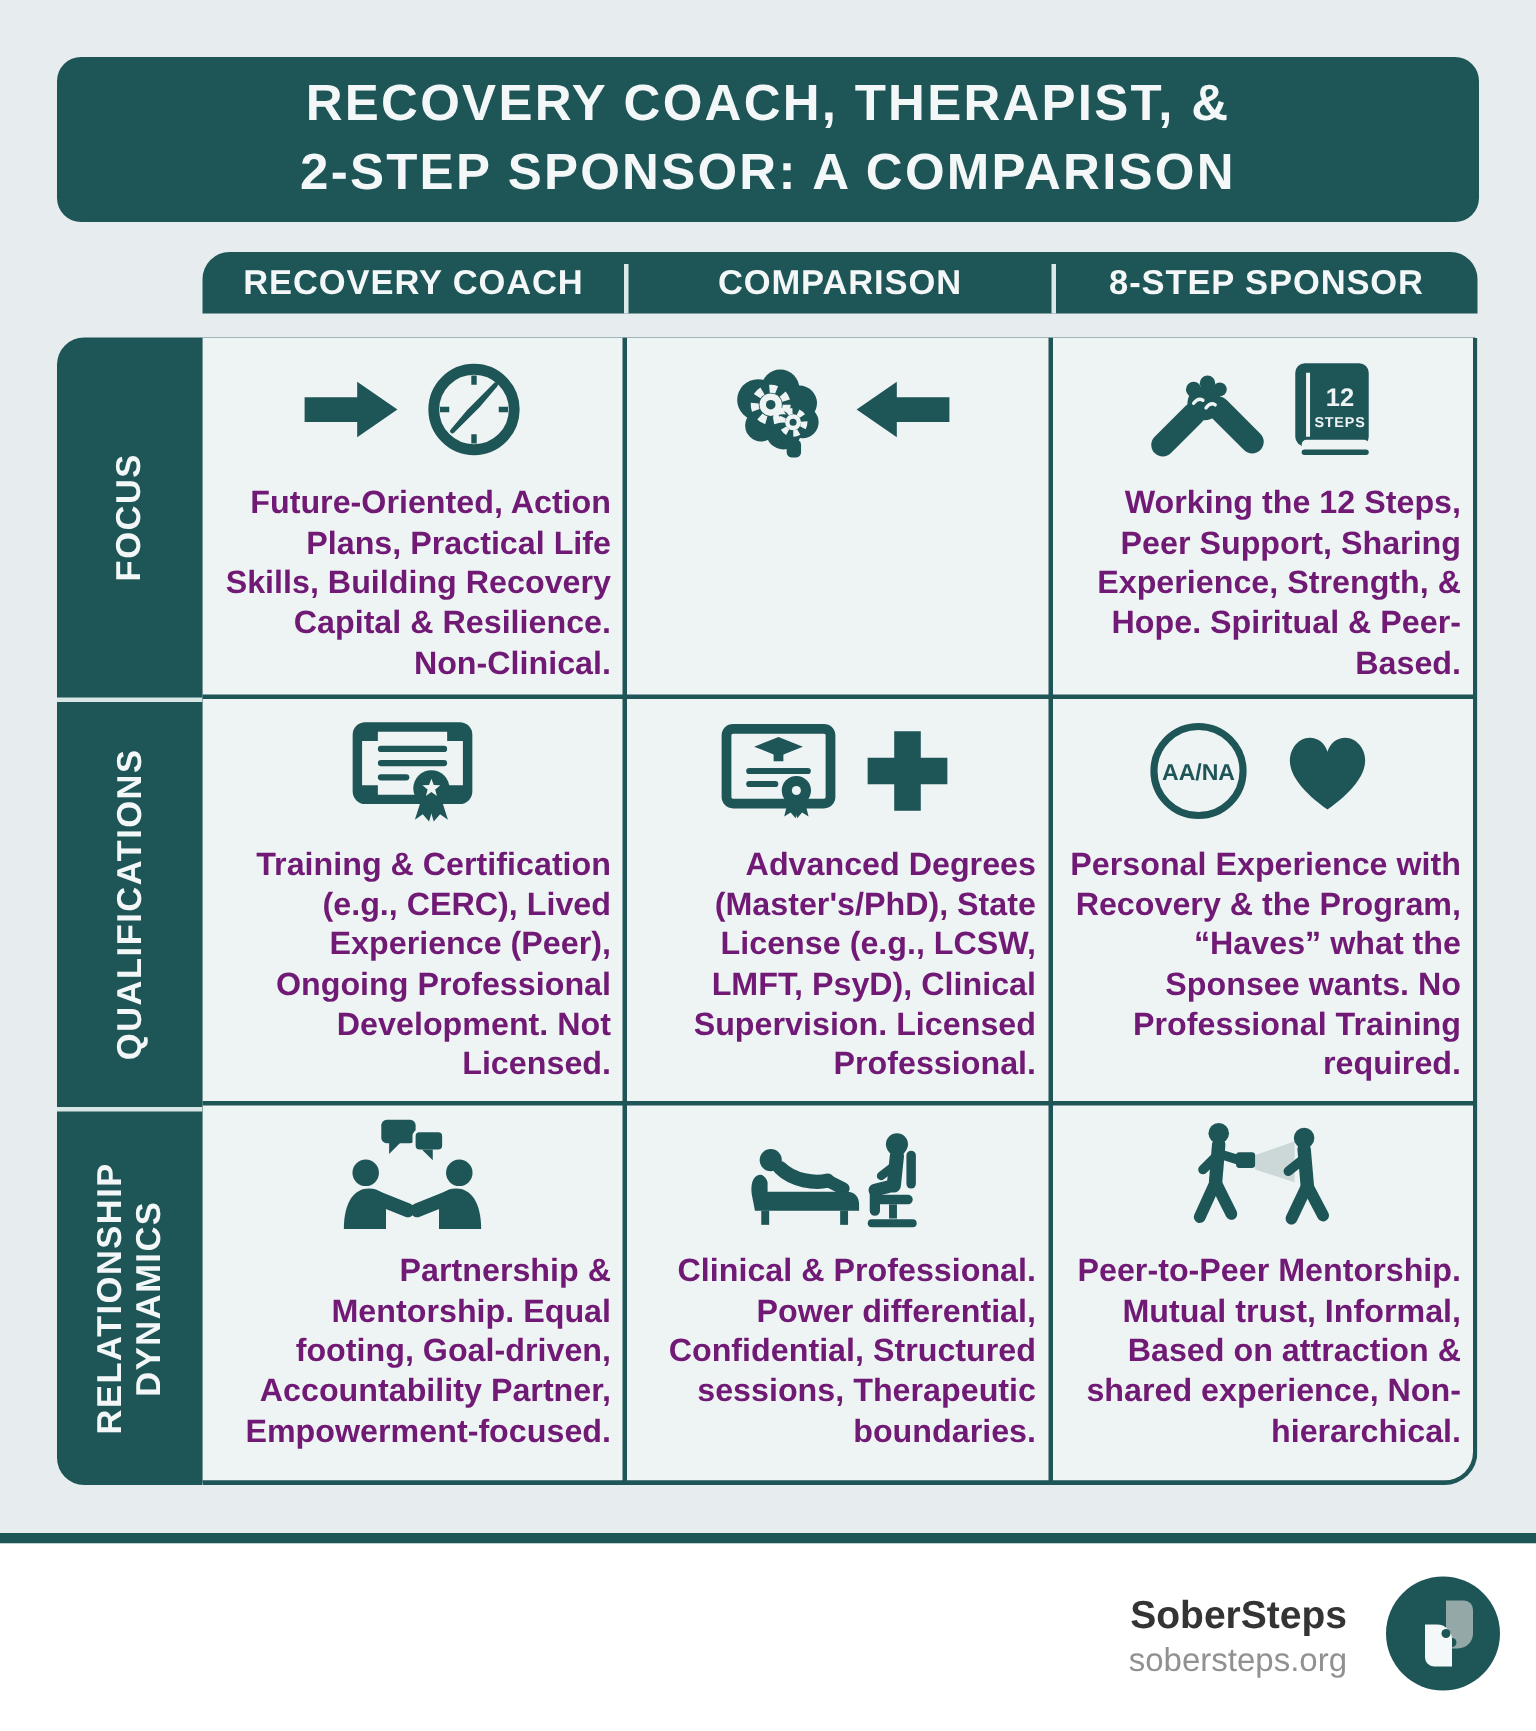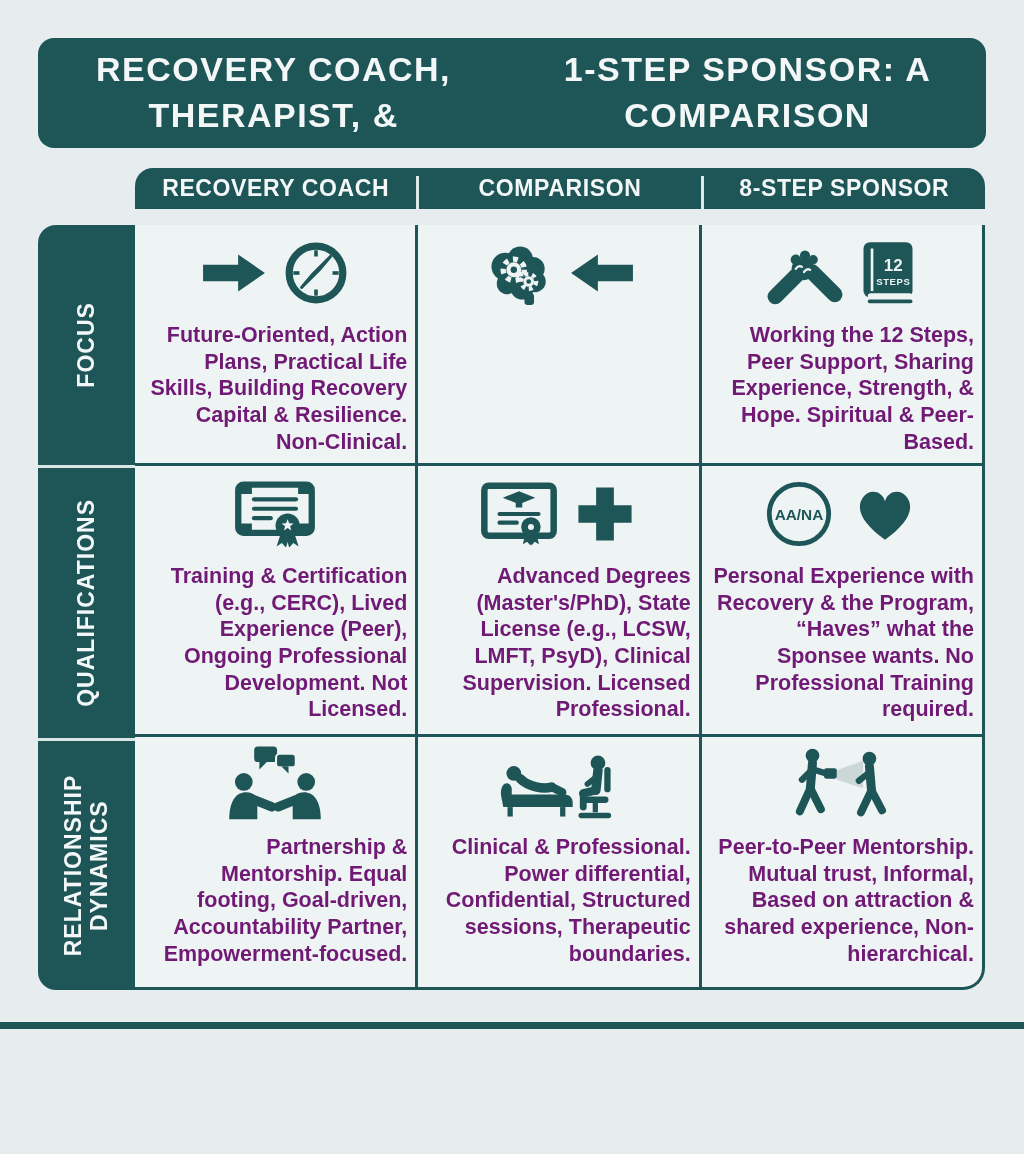--- a/index.html
+++ b/index.html
@@ -1,20 +1,20 @@
 <!DOCTYPE html>
 <html><head>
 <meta charset="utf-8">
 <style>
   html,body{margin:0;padding:0;background:#ffffff;}
   .page{position:relative;width:1024px;height:1154px;background:#e7edee;overflow:hidden;
         font-family:"Liberation Sans",sans-serif;}
   
   .title-box{position:absolute;left:38px;top:38px;width:948px;height:110px;background:#1e5557;
-             border-radius:16px;display:flex;flex-direction:row;align-items:center;justify-content:center;
+             border-radius:16px;display:flex;flex-direction:column;align-items:center;justify-content:center;
              color:#f3f7f7;font-weight:bold;font-size:34px;letter-spacing:1.5px;line-height:1.35;text-align:center;}
   
   .header-row{position:absolute;left:135px;top:168px;width:850px;height:41px;background:#1e5557;
               border-radius:18px 18px 0 0;display:flex;}
   .header-cell{flex:1;display:flex;align-items:center;justify-content:center;color:#f3f7f7;
                font-weight:bold;font-size:23px;letter-spacing:0.6px;}
   .header-divider{width:3px;background:#dde9e9;margin:8px 0 0 0;}
   
   .row-labels{position:absolute;left:38px;top:225px;width:97px;height:765px;background:#1e5557;
               border-radius:18px 0 0 18px;display:flex;flex-direction:column;}
@@ -42,21 +42,21 @@
   .logo-circle{position:absolute;right:24px;top:22px;width:76px;height:76px;border-radius:50%;background:#1e5557;}
   svg{display:block;}
 </style>
 </head>
 <body>
 
 <div class="page">
 
   <div class="title-box">
     <div>RECOVERY COACH, THERAPIST, &amp;</div>
-    <div>1-STEP SPONSOR: A COMPARISON</div>
+    <div>2-STEP SPONSOR: A COMPARISON</div>
   </div>
 
   <div class="header-row">
     <div class="header-cell">RECOVERY COACH</div>
     <div class="header-divider"></div>
     <div class="header-cell">COMPARISON</div>
     <div class="header-divider"></div>
     <div class="header-cell">8-STEP SPONSOR</div>
   </div>
 
@@ -254,14 +254,28 @@
           <line x1="80" y1="42" x2="90" y2="61" stroke="#1e5557" stroke-width="7.5" stroke-linecap="round"></line>
           <line x1="78" y1="25" x2="68" y2="33" stroke="#1e5557" stroke-width="6" stroke-linecap="round"></line>
         </svg>
       </div>
       <div class="celltext">Peer-to-Peer Mentorship. Mutual trust, Informal, Based on attraction &amp; shared experience, Non-hierarchical.</div>
     </div>
 
   </div>
 
   <div class="bottom-bar"></div>
+  <div class="footer">
+    <div class="brand-block">
+      <div class="brand-name">SoberSteps</div>
+      <div class="brand-url">sobersteps.org</div>
+    </div>
+    <div class="logo-circle">
+      <svg width="76" height="76" viewBox="0 0 76 76">
+        <path d="M40 16 h12 a6 6 0 0 1 6 6 v16 a10 10 0 0 1 -10 10 h-8 z" fill="#94a8a7"></path>
+        <circle cx="44" cy="44" r="3" fill="#1e5557"></circle>
+        <path d="M26 32 h8 a10 10 0 0 1 10 10 v18 h-12 a6 6 0 0 1 -6 -6 z" fill="#f5f8f8"></path>
+        <circle cx="40" cy="38" r="3" fill="#1e5557"></circle>
+      </svg>
+    </div>
+  </div>
 
 </div>
 
 </body></html>

